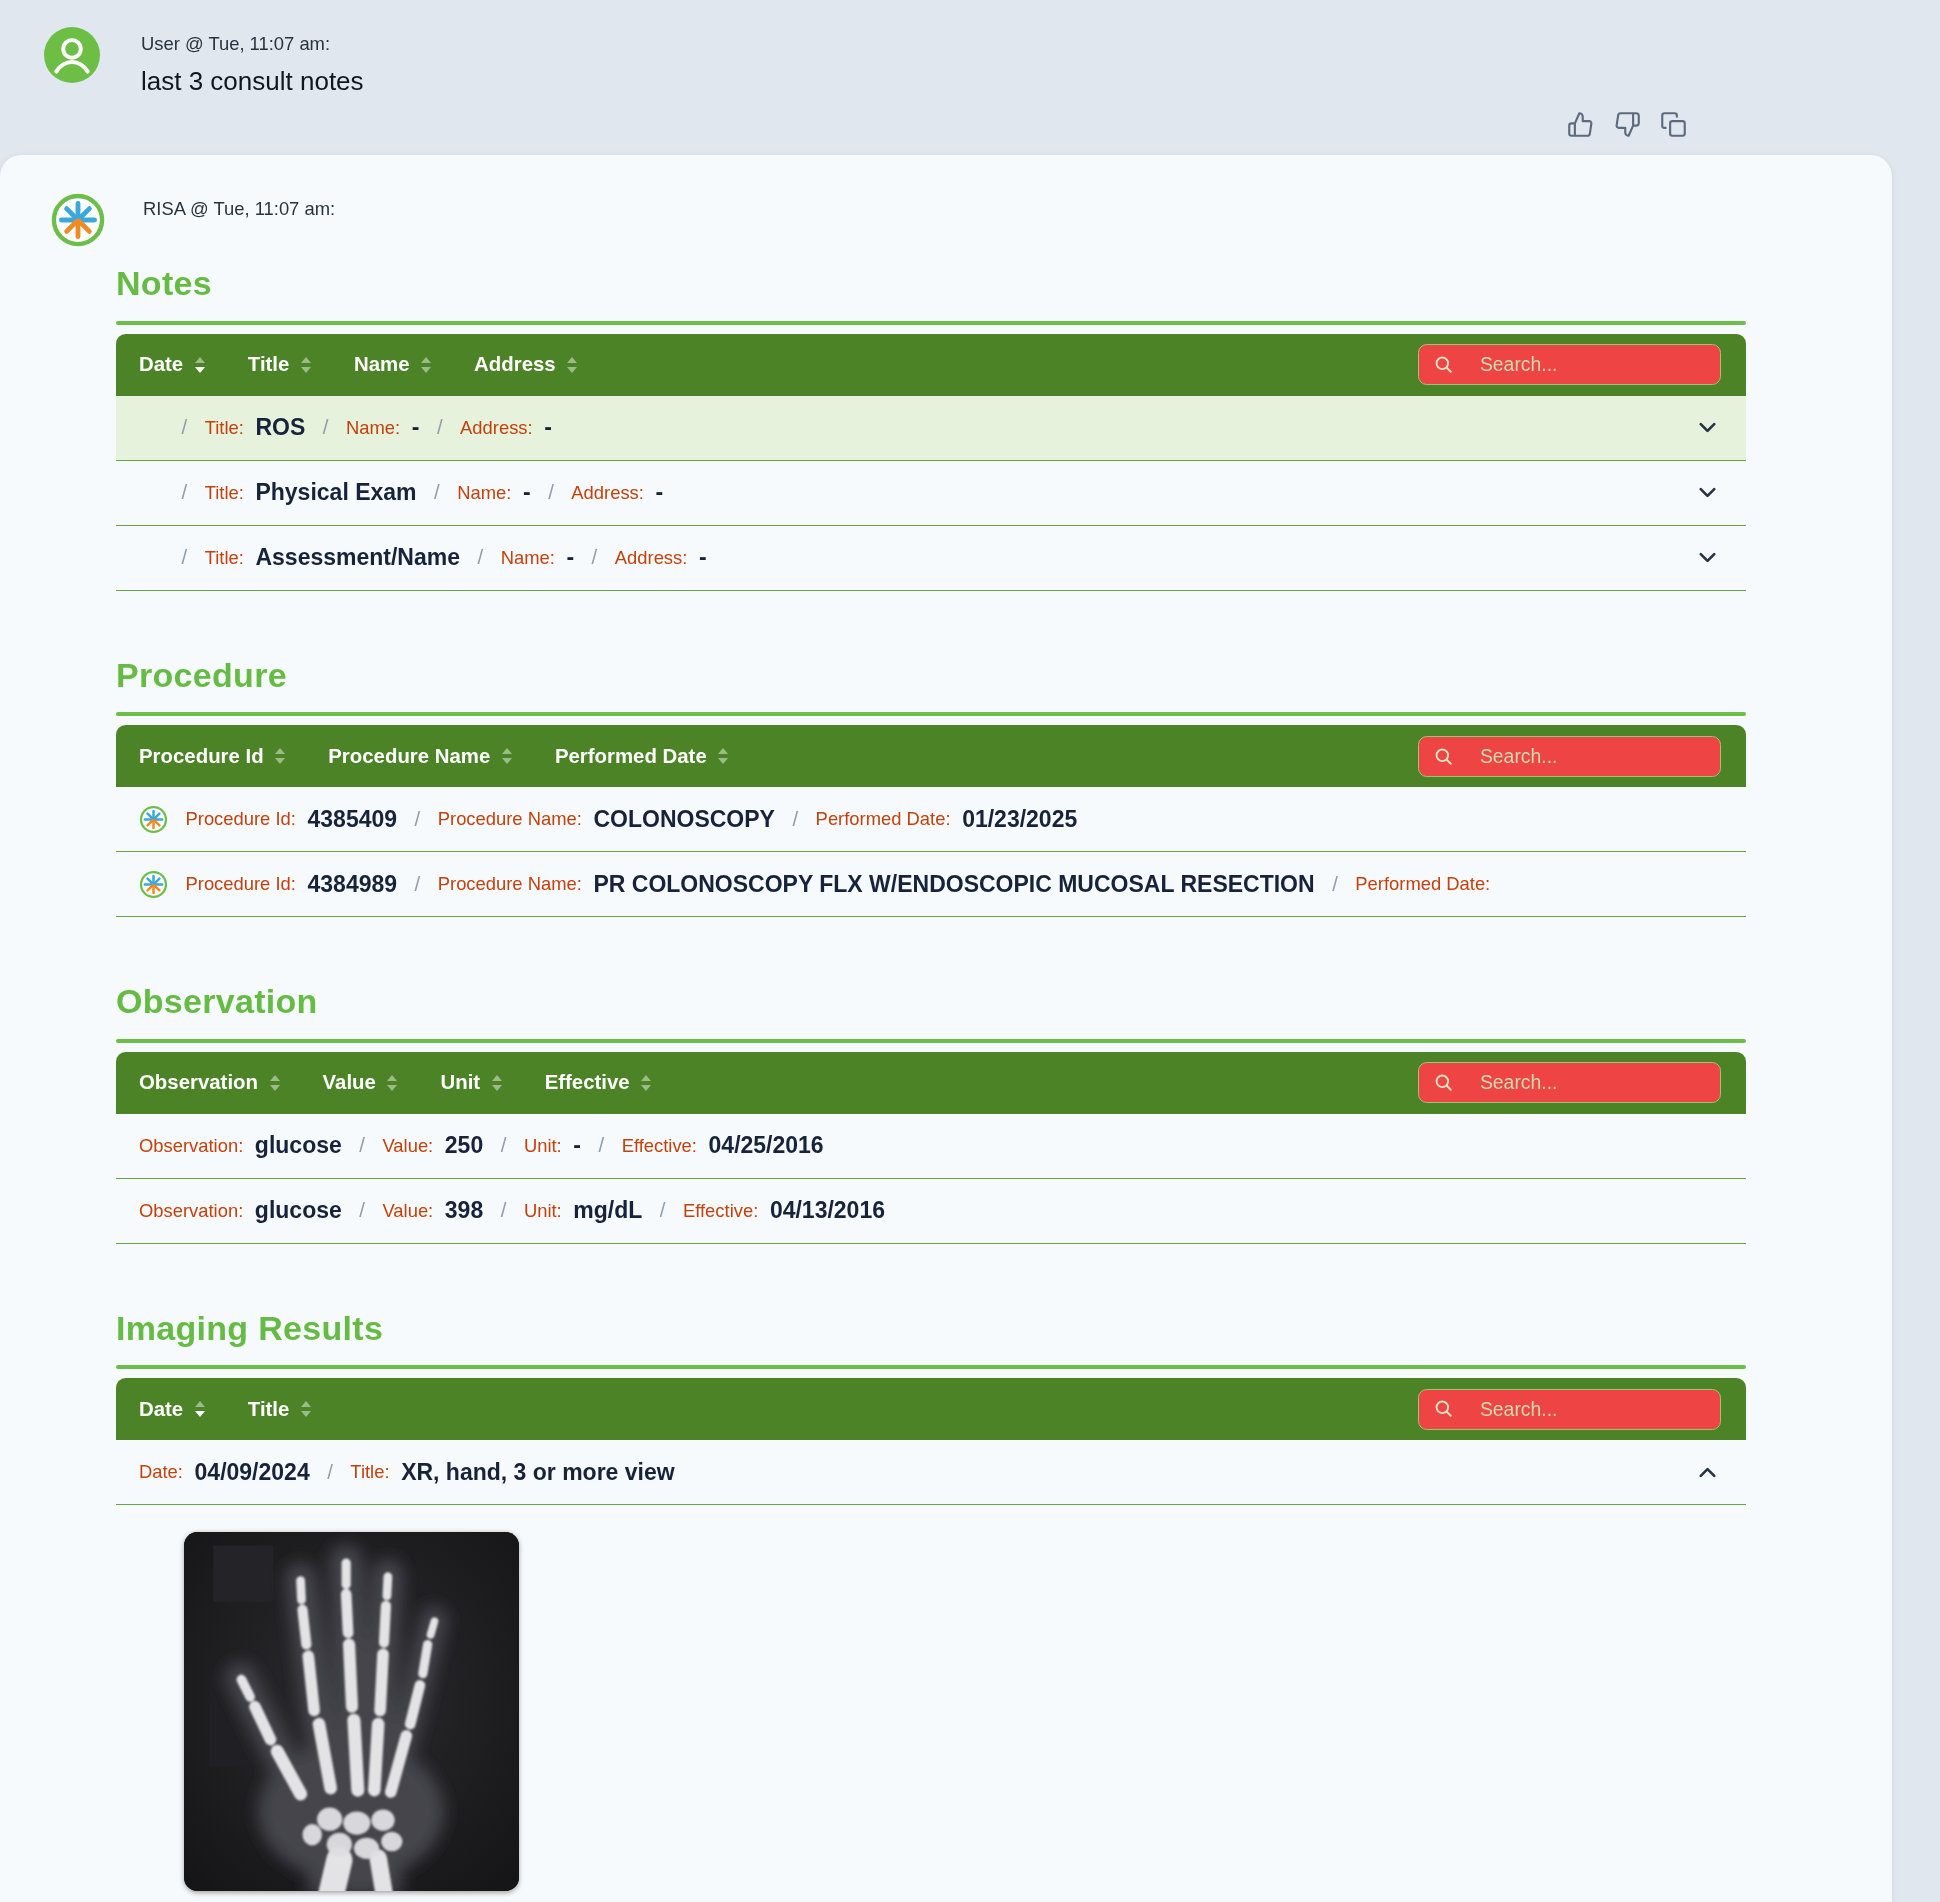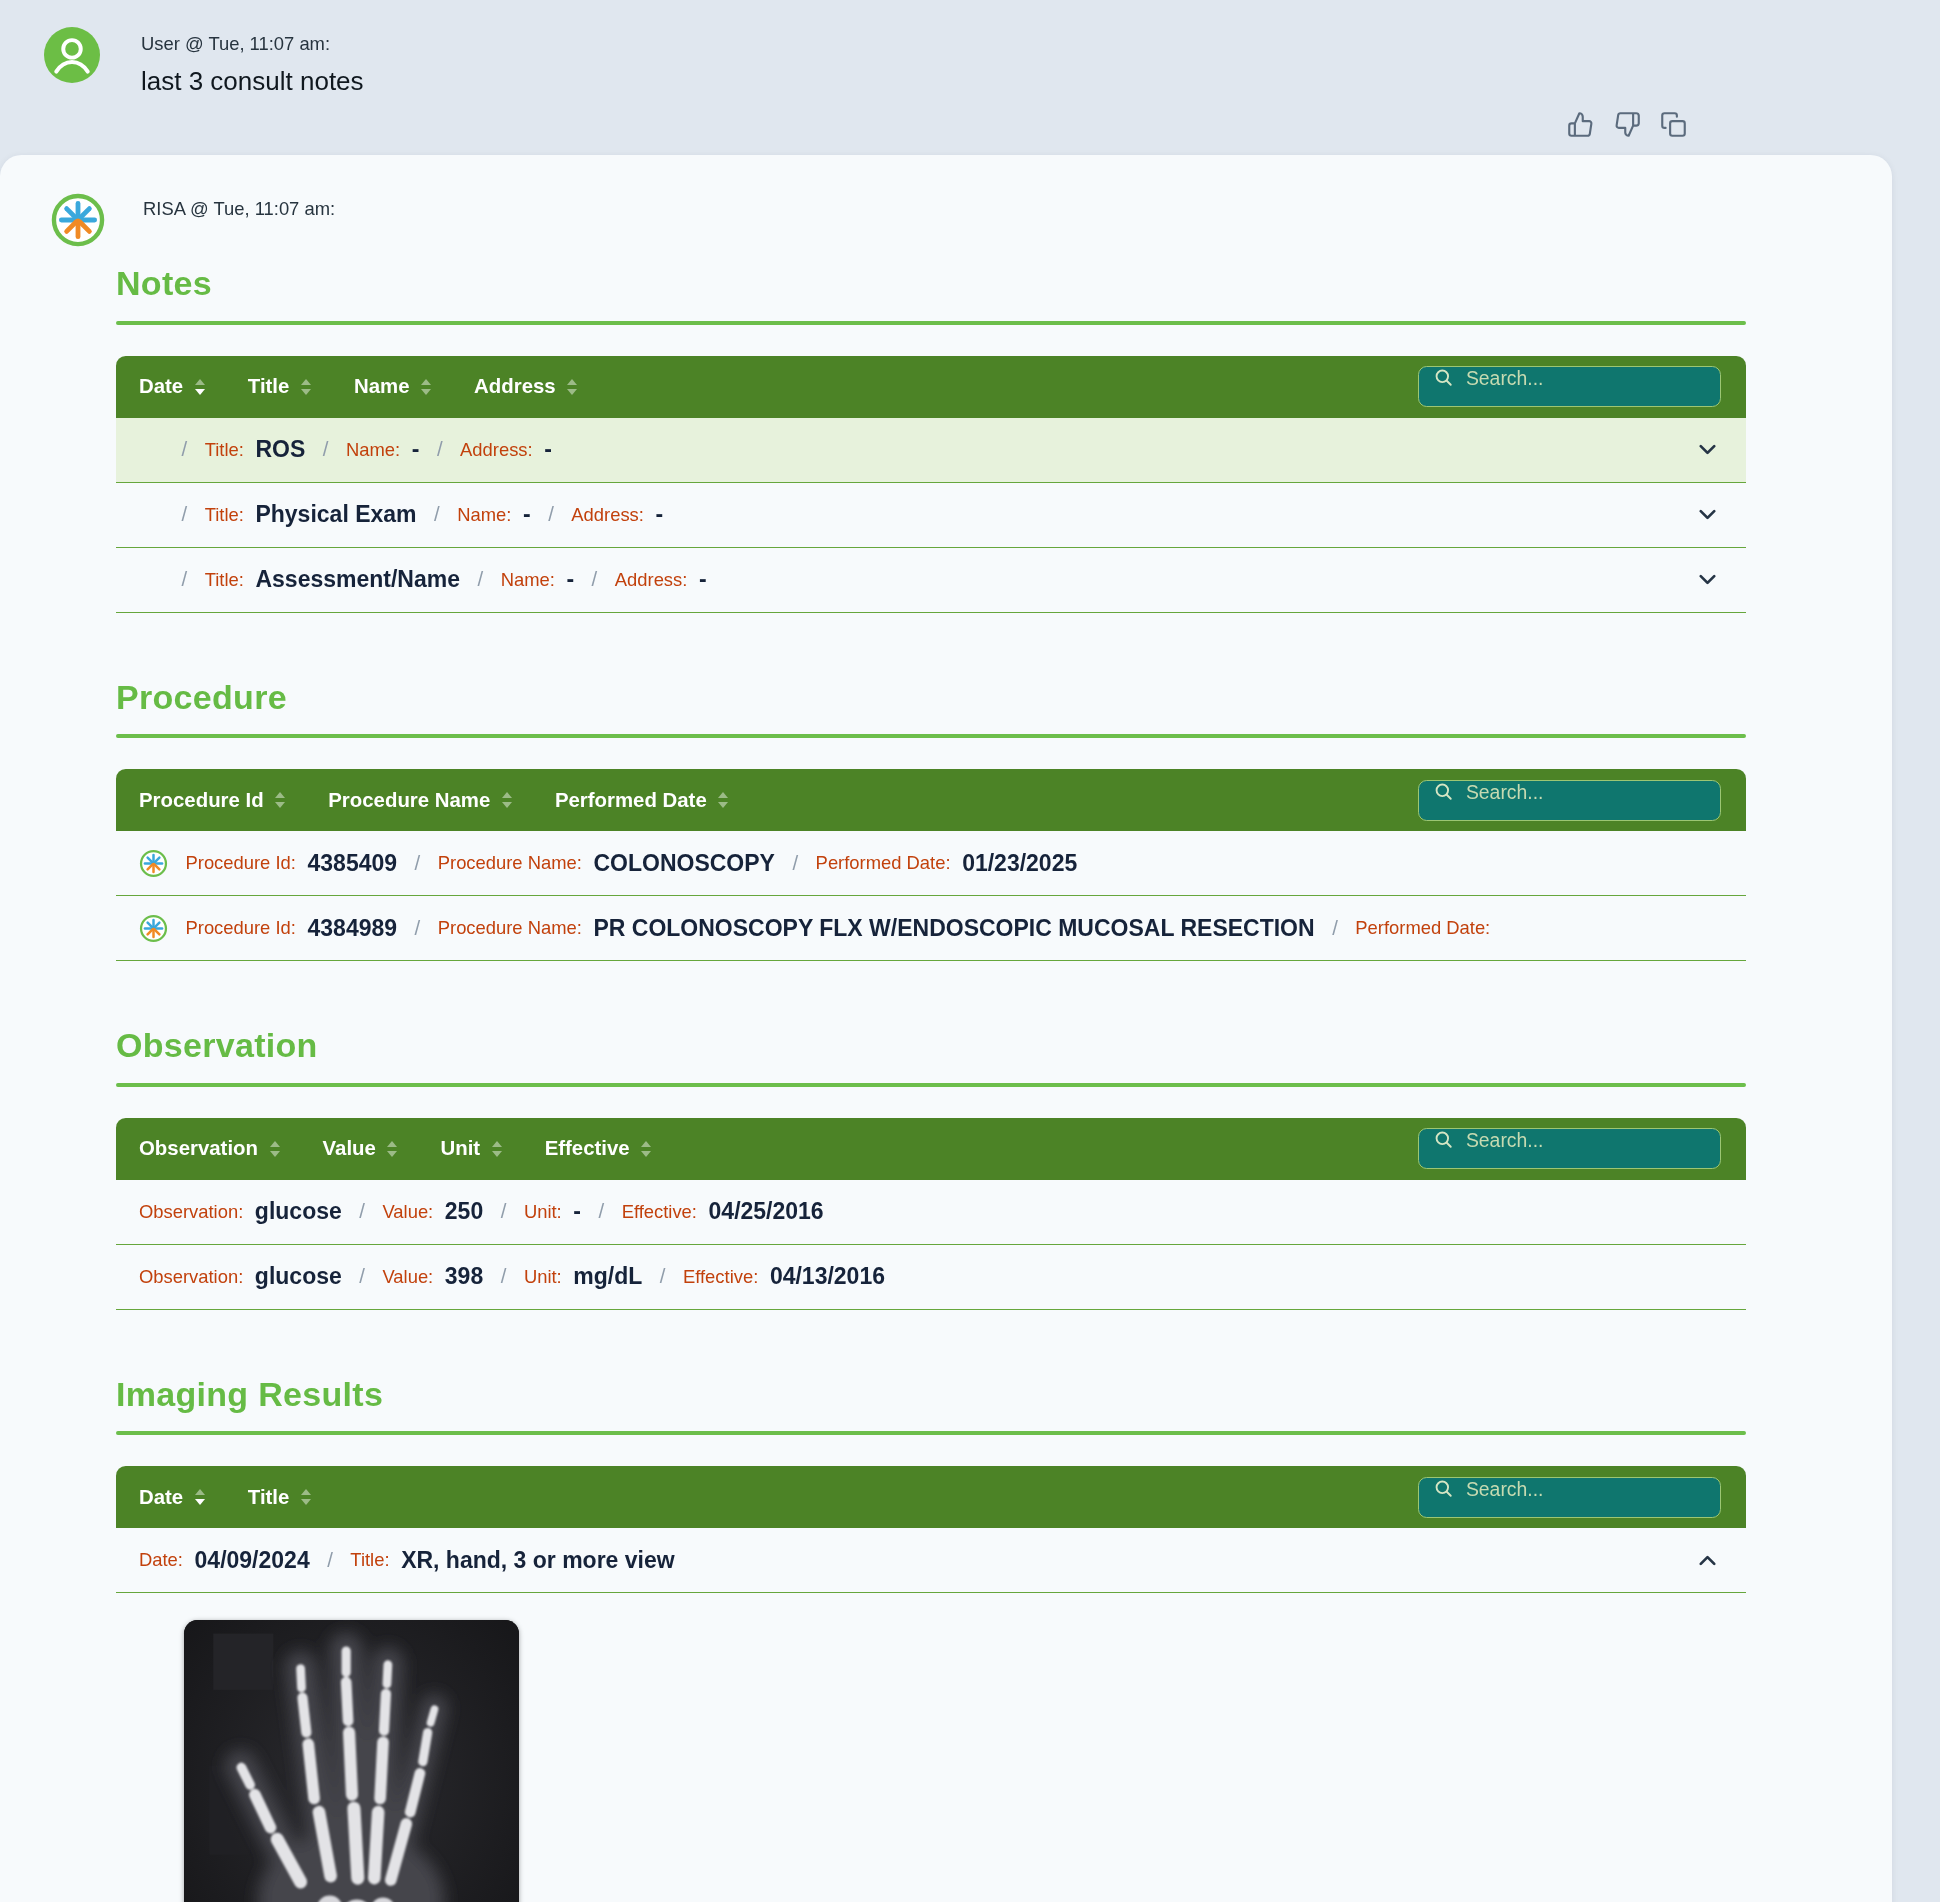--- a/index.html
+++ b/index.html
@@ -39,45 +39,45 @@
 
   .section-title {
     margin-top: 65px;
     font-size: 34px; font-weight: bold;
     color: #66BB45;
     letter-spacing: 0.3px;
   }
   .section-title.first { margin-top: 43px; }
   .section-underline { height: 3.9px; background:#6CBE4B; border-radius:1.9px; margin-top: 17.5px; }
 
-  .table { margin-top: 31px; }
+  .table { margin-top: 9px; }
   .table-header {
     display:flex; align-items:center;
     background:#4C8326;
     height: 62px;
     border-radius: 9.7px 9.7px 0 0;
     padding: 0 25px 0 23px;
     gap: 43px;
   }
   .col { display:flex; align-items:center; gap:11.6px; cursor:pointer; }
   .col-label { color:#fff; font-weight:bold; font-size:20.4px; }
   .arrows { display:flex; flex-direction:column; align-items:center; }
   .arr { width:0; height:0; border-left:5.8px solid transparent; border-right:5.8px solid transparent; }
   .arr.up { border-bottom:6.8px solid rgba(255,255,255,.45); }
   .arr.dn { border-top:6.8px solid rgba(255,255,255,.45); margin-top:3.9px; }
   .arr.dn.act { border-top-color:#ffffff; }
 
   .search-box {
     margin-left:auto;
     width: 303px; height: 41px;
-    background:#0f766e;
+    background:#ef4444;
     border: 1.9px solid #9CC673;
     border-radius: 8.7px;
-    display:flex; align-items:flex-start;
-    padding: 0 13.6px; gap: 12px;
+    display:flex; align-items:center;
+    padding: 0 13.6px; gap: 26px;
   }
   .search-box svg { width:21.3px; height:21.3px; flex:0 0 auto; }
   .search-input {
     background:transparent; border:none; outline:none;
     color:#EAF3DF; font-size:19.4px; width:100%;
     font-family:"Liberation Sans","DejaVu Sans",sans-serif;
   }
   .search-input::placeholder { color:#C6DAB1; }
 
   .row {

